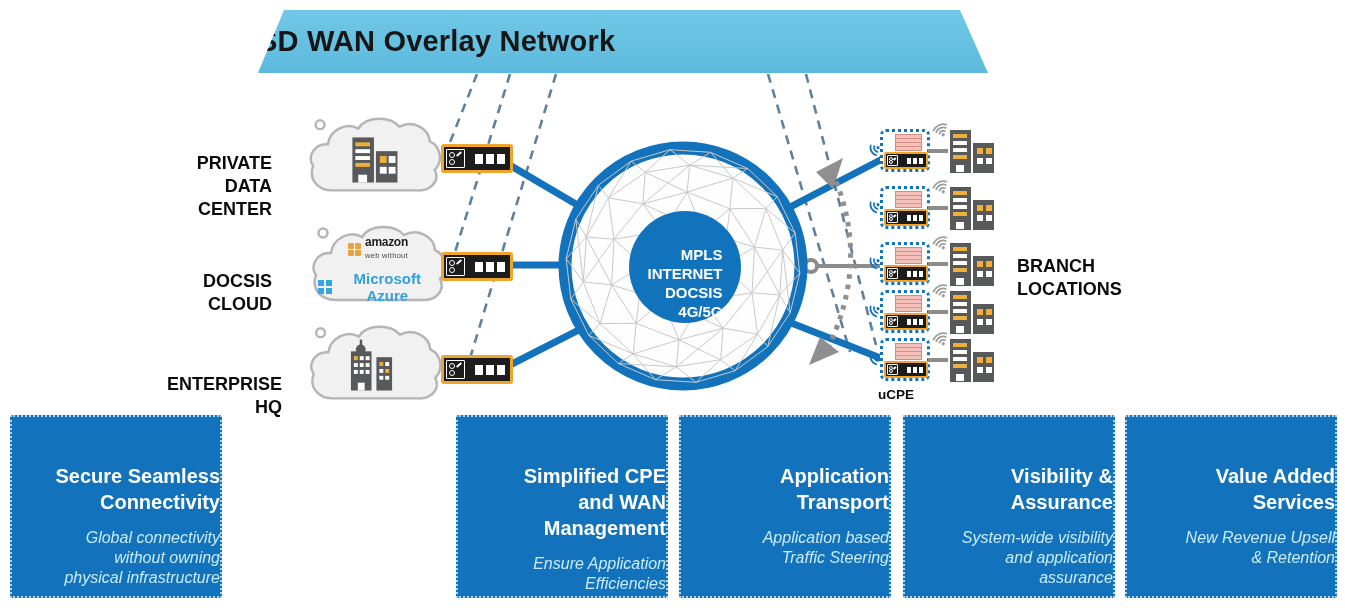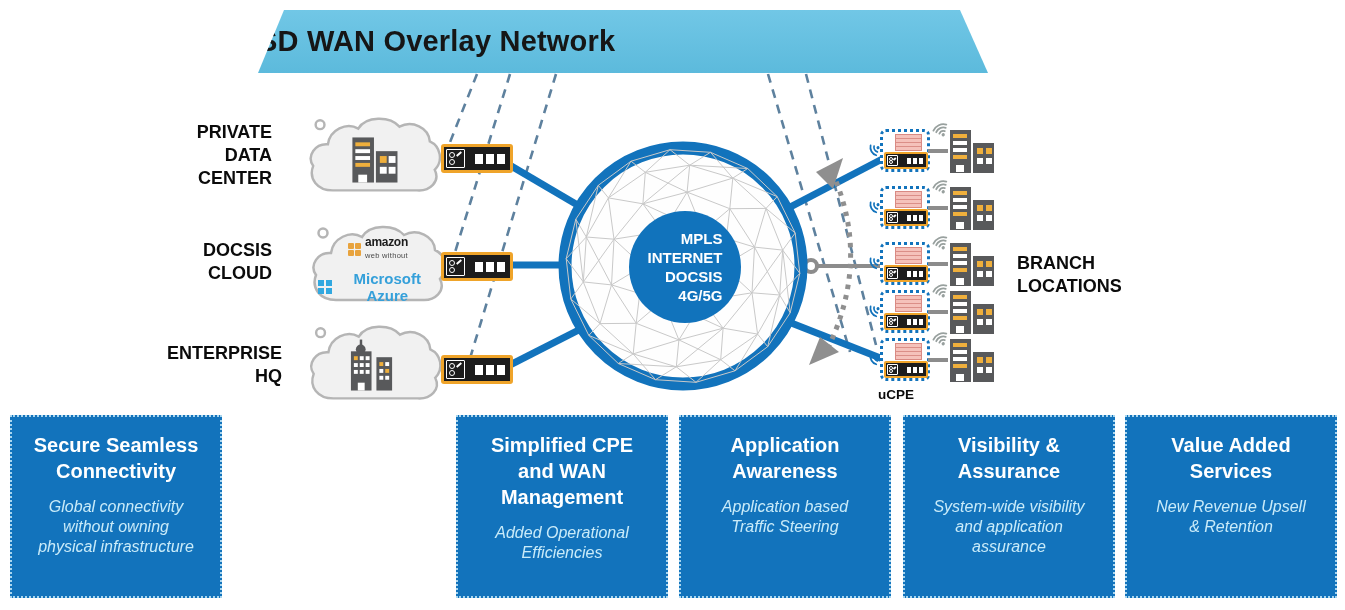--- a/index.html
+++ b/index.html
@@ -14,21 +14,21 @@
   #banner{left:258px;top:10px;width:730px;height:63px;z-index:4;
     background:linear-gradient(#71C7E6,#5CBADC);
     clip-path:polygon(26px 0,702px 0,730px 63px,0 63px);
     display:flex;align-items:center;}
   #banner .t{font-size:29px;font-weight:600;color:#161616;letter-spacing:.2px;}
 
   
   .nlabel{font-size:18px;font-weight:bold;color:#0b0b0b;line-height:23px;
     white-space:pre-line;z-index:3;}
   .r{text-align:right;}
-  .pre{white-space:pre-line;}
+  .pre{white-space:pre-line;margin-top:31px;}
 
   
   .cloud{z-index:2;}
 
   
   .cpe{width:66px;height:23px;background:#1c1c1c;border:3px solid #EFA42A;
     border-radius:3px;display:flex;align-items:center;z-index:3;}
   .cpe .mod{width:17px;height:17px;border:1px solid #fff;margin-left:2px;position:relative;border-radius:1px;}
   .cpe .mod i{position:absolute;border:1.5px solid #fff;border-radius:50%;width:4px;height:4px;}
   .cpe .mod i.a{left:2px;top:2px;} .cpe .mod i.b{left:2px;bottom:2px;}
@@ -70,27 +70,27 @@
   .awsname .n{font-size:12px;font-weight:bold;color:#1d1d1d;letter-spacing:-.3px;}
   .awsname .s{font-size:7.5px;color:#4a4a4a;letter-spacing:.3px;}
   .azrow{display:flex;align-items:center;justify-content:center;gap:5px;margin-top:8px;}
   .azname{font-size:15px;font-weight:bold;color:#35A0DA;}
   .msq{display:grid;grid-template-columns:6px 6px;grid-template-rows:6px 6px;gap:1.5px;}
   .msq b{background:#31A8E0;display:block;}
   .cubes{display:grid;grid-template-columns:6px 6px;grid-template-rows:6px 6px;gap:1px;}
   .cubes b{background:#E8A33D;display:block;border-radius:1px;}
 
   
-  #branch-label{left:1017px;top:252px;}
+  #branch-label{left:1017px;top:224px;}
   #ucpe{left:878px;top:387px;width:56px;text-align:left;font-size:13.5px;font-weight:bold;color:#0b0b0b;z-index:3;}
 
   
   .benefit{top:415px;width:212px;height:183px;background:#1273BC;
     border:2px dotted #A9D6EF;box-sizing:border-box;z-index:2;
-    text-align:center;padding-top:15px;}
+    text-align:right;padding-top:15px;}
   .benefit .bt{color:#fff;font-size:20px;font-weight:bold;line-height:26px;white-space:pre-line;}
   .benefit .bs{color:#C9EBF9;font-size:16px;font-style:italic;line-height:20px;
     margin-top:13px;white-space:pre-line;}
 </style>
 </head>
 <body>
 
 <div id="stage">
 
   <svg id="wires" width="1345" height="610">
@@ -501,26 +501,26 @@
     <div class="bt pre">Secure Seamless
 Connectivity</div>
     <div class="bs pre">Global connectivity
 without owning
 physical infrastructure</div>
   </div>
   <div class="abs benefit" style="left:456px;">
     <div class="bt pre">Simplified CPE
 and WAN
 Management</div>
-    <div class="bs pre">Added Operational
+    <div class="bs pre">Ensure Application
 Efficiencies</div>
   </div>
   <div class="abs benefit" style="left:679px;">
     <div class="bt pre">Application
-Awareness</div>
+Transport</div>
     <div class="bs pre">Application based
 Traffic Steering</div>
   </div>
   <div class="abs benefit" style="left:903px;">
     <div class="bt pre">Visibility &amp;
 Assurance</div>
     <div class="bs pre">System-wide visibility
 and application
 assurance</div>
   </div>

